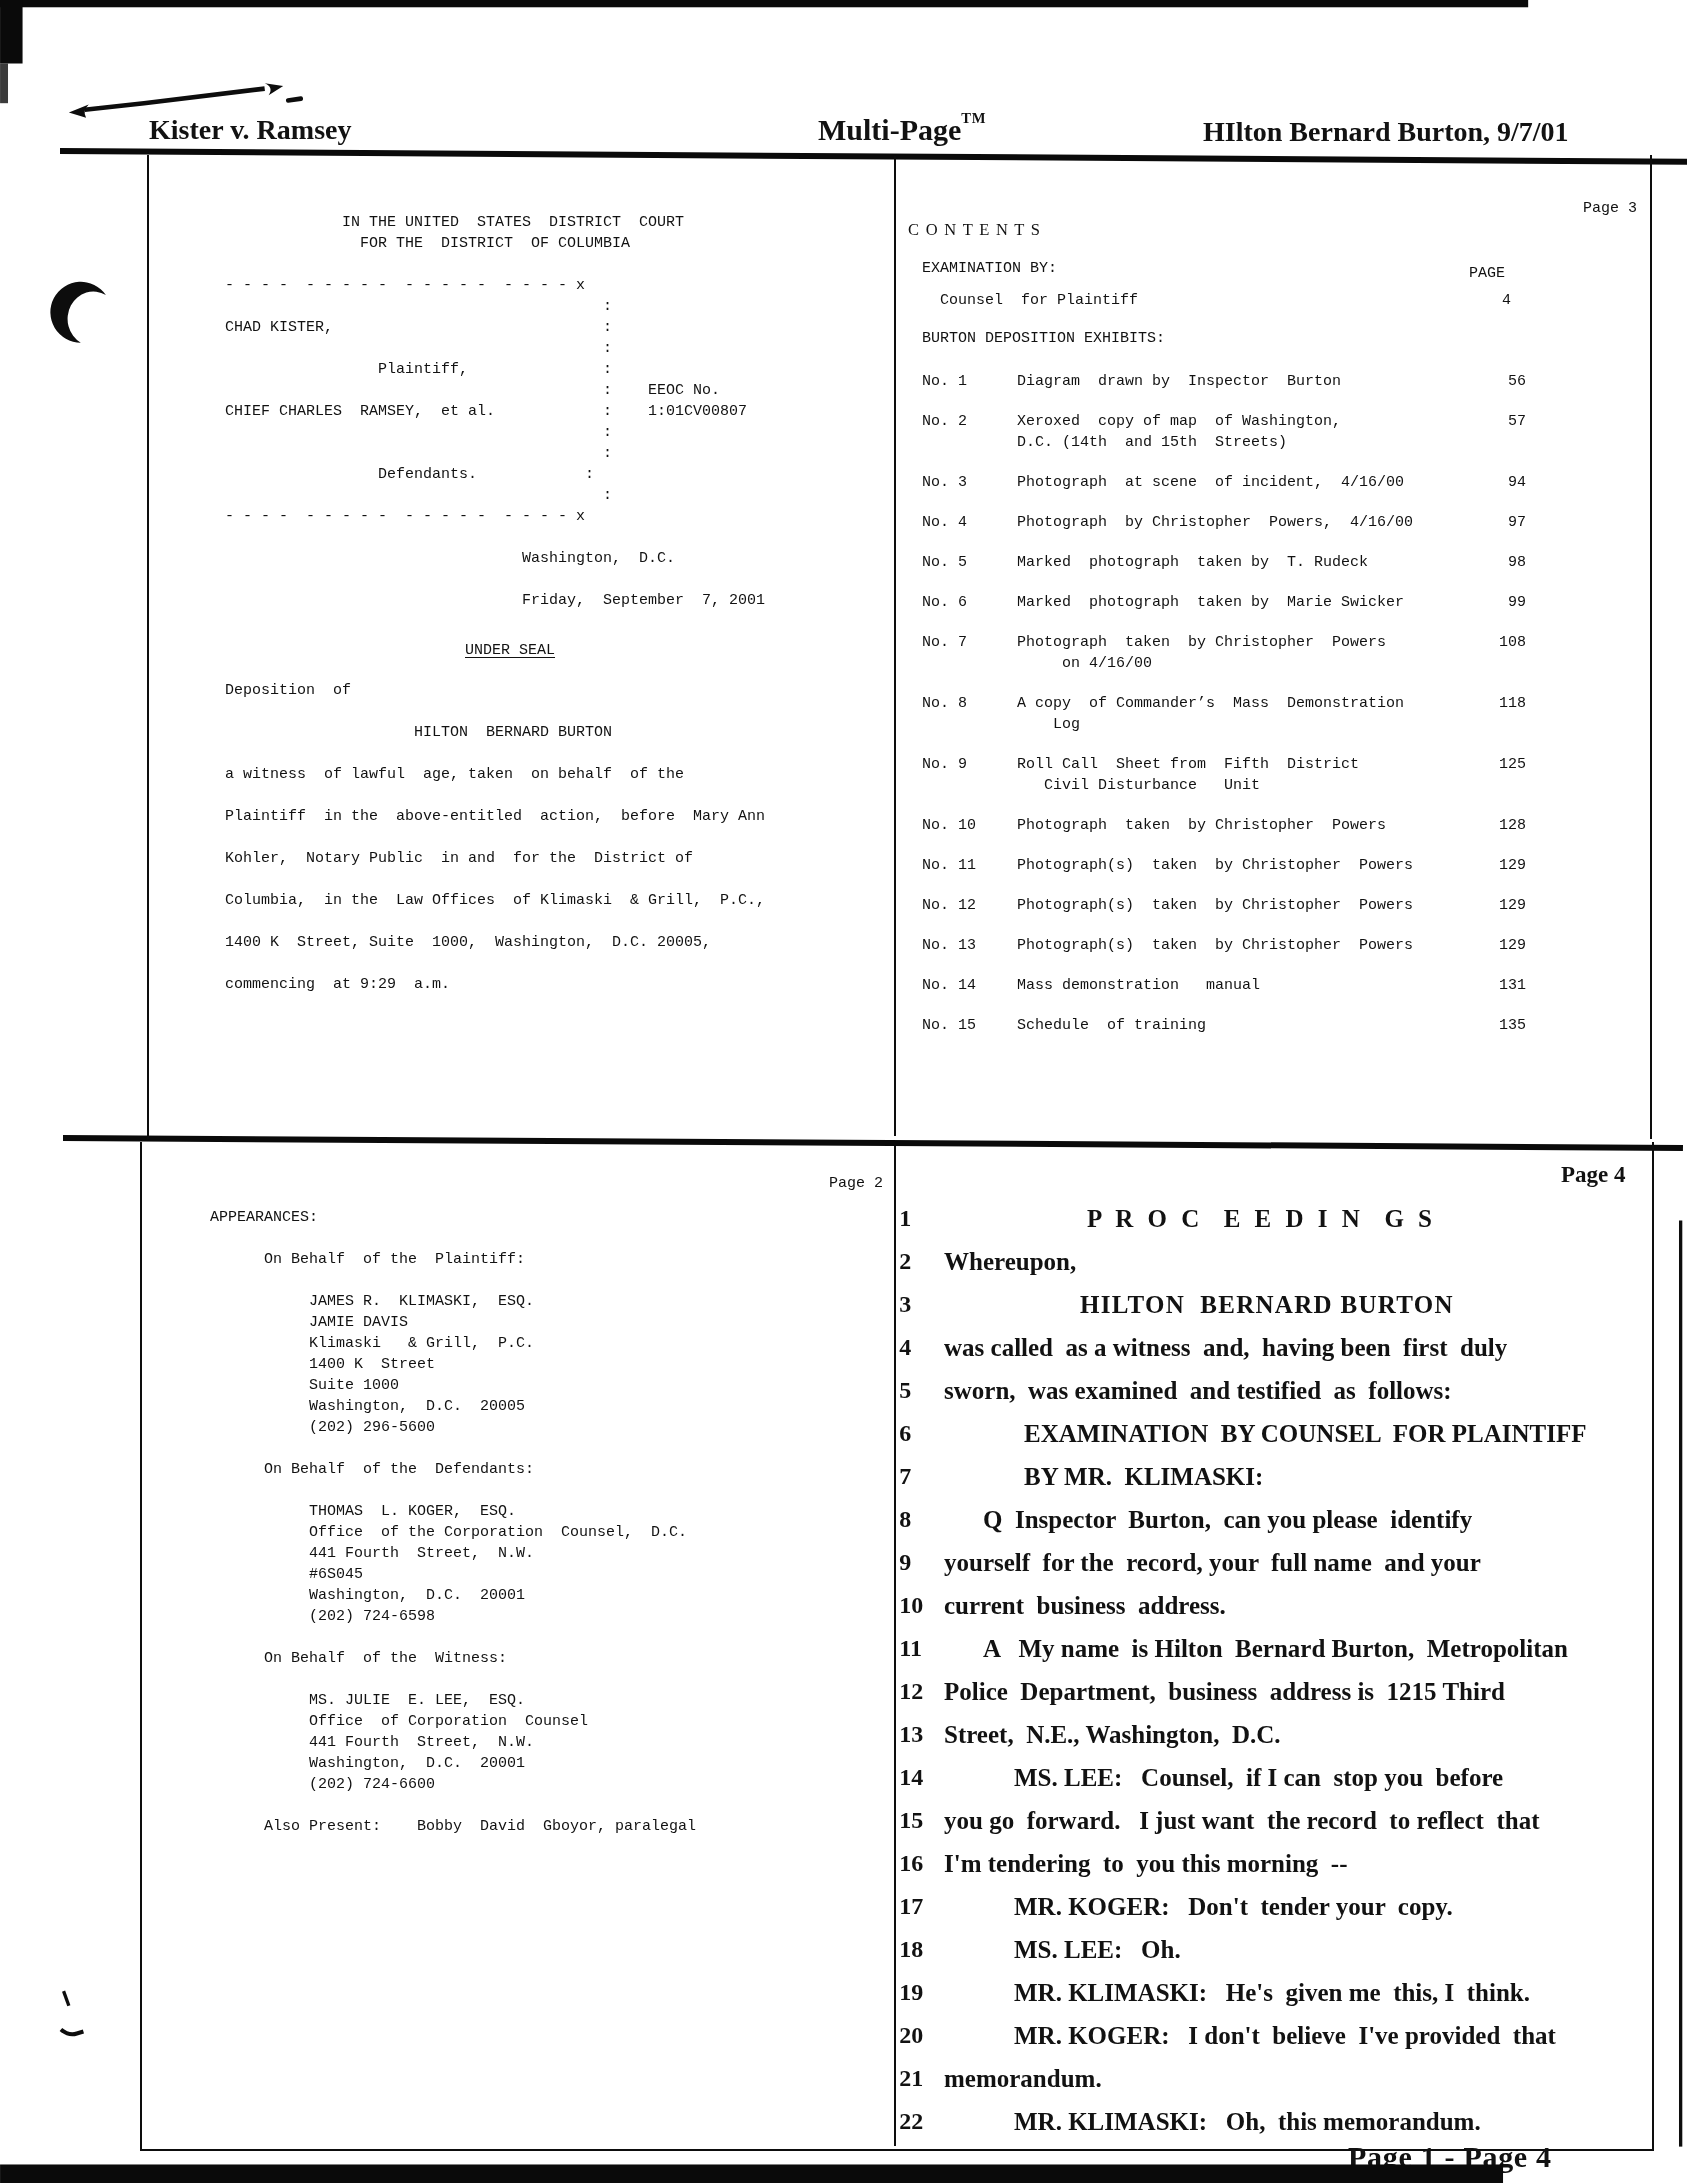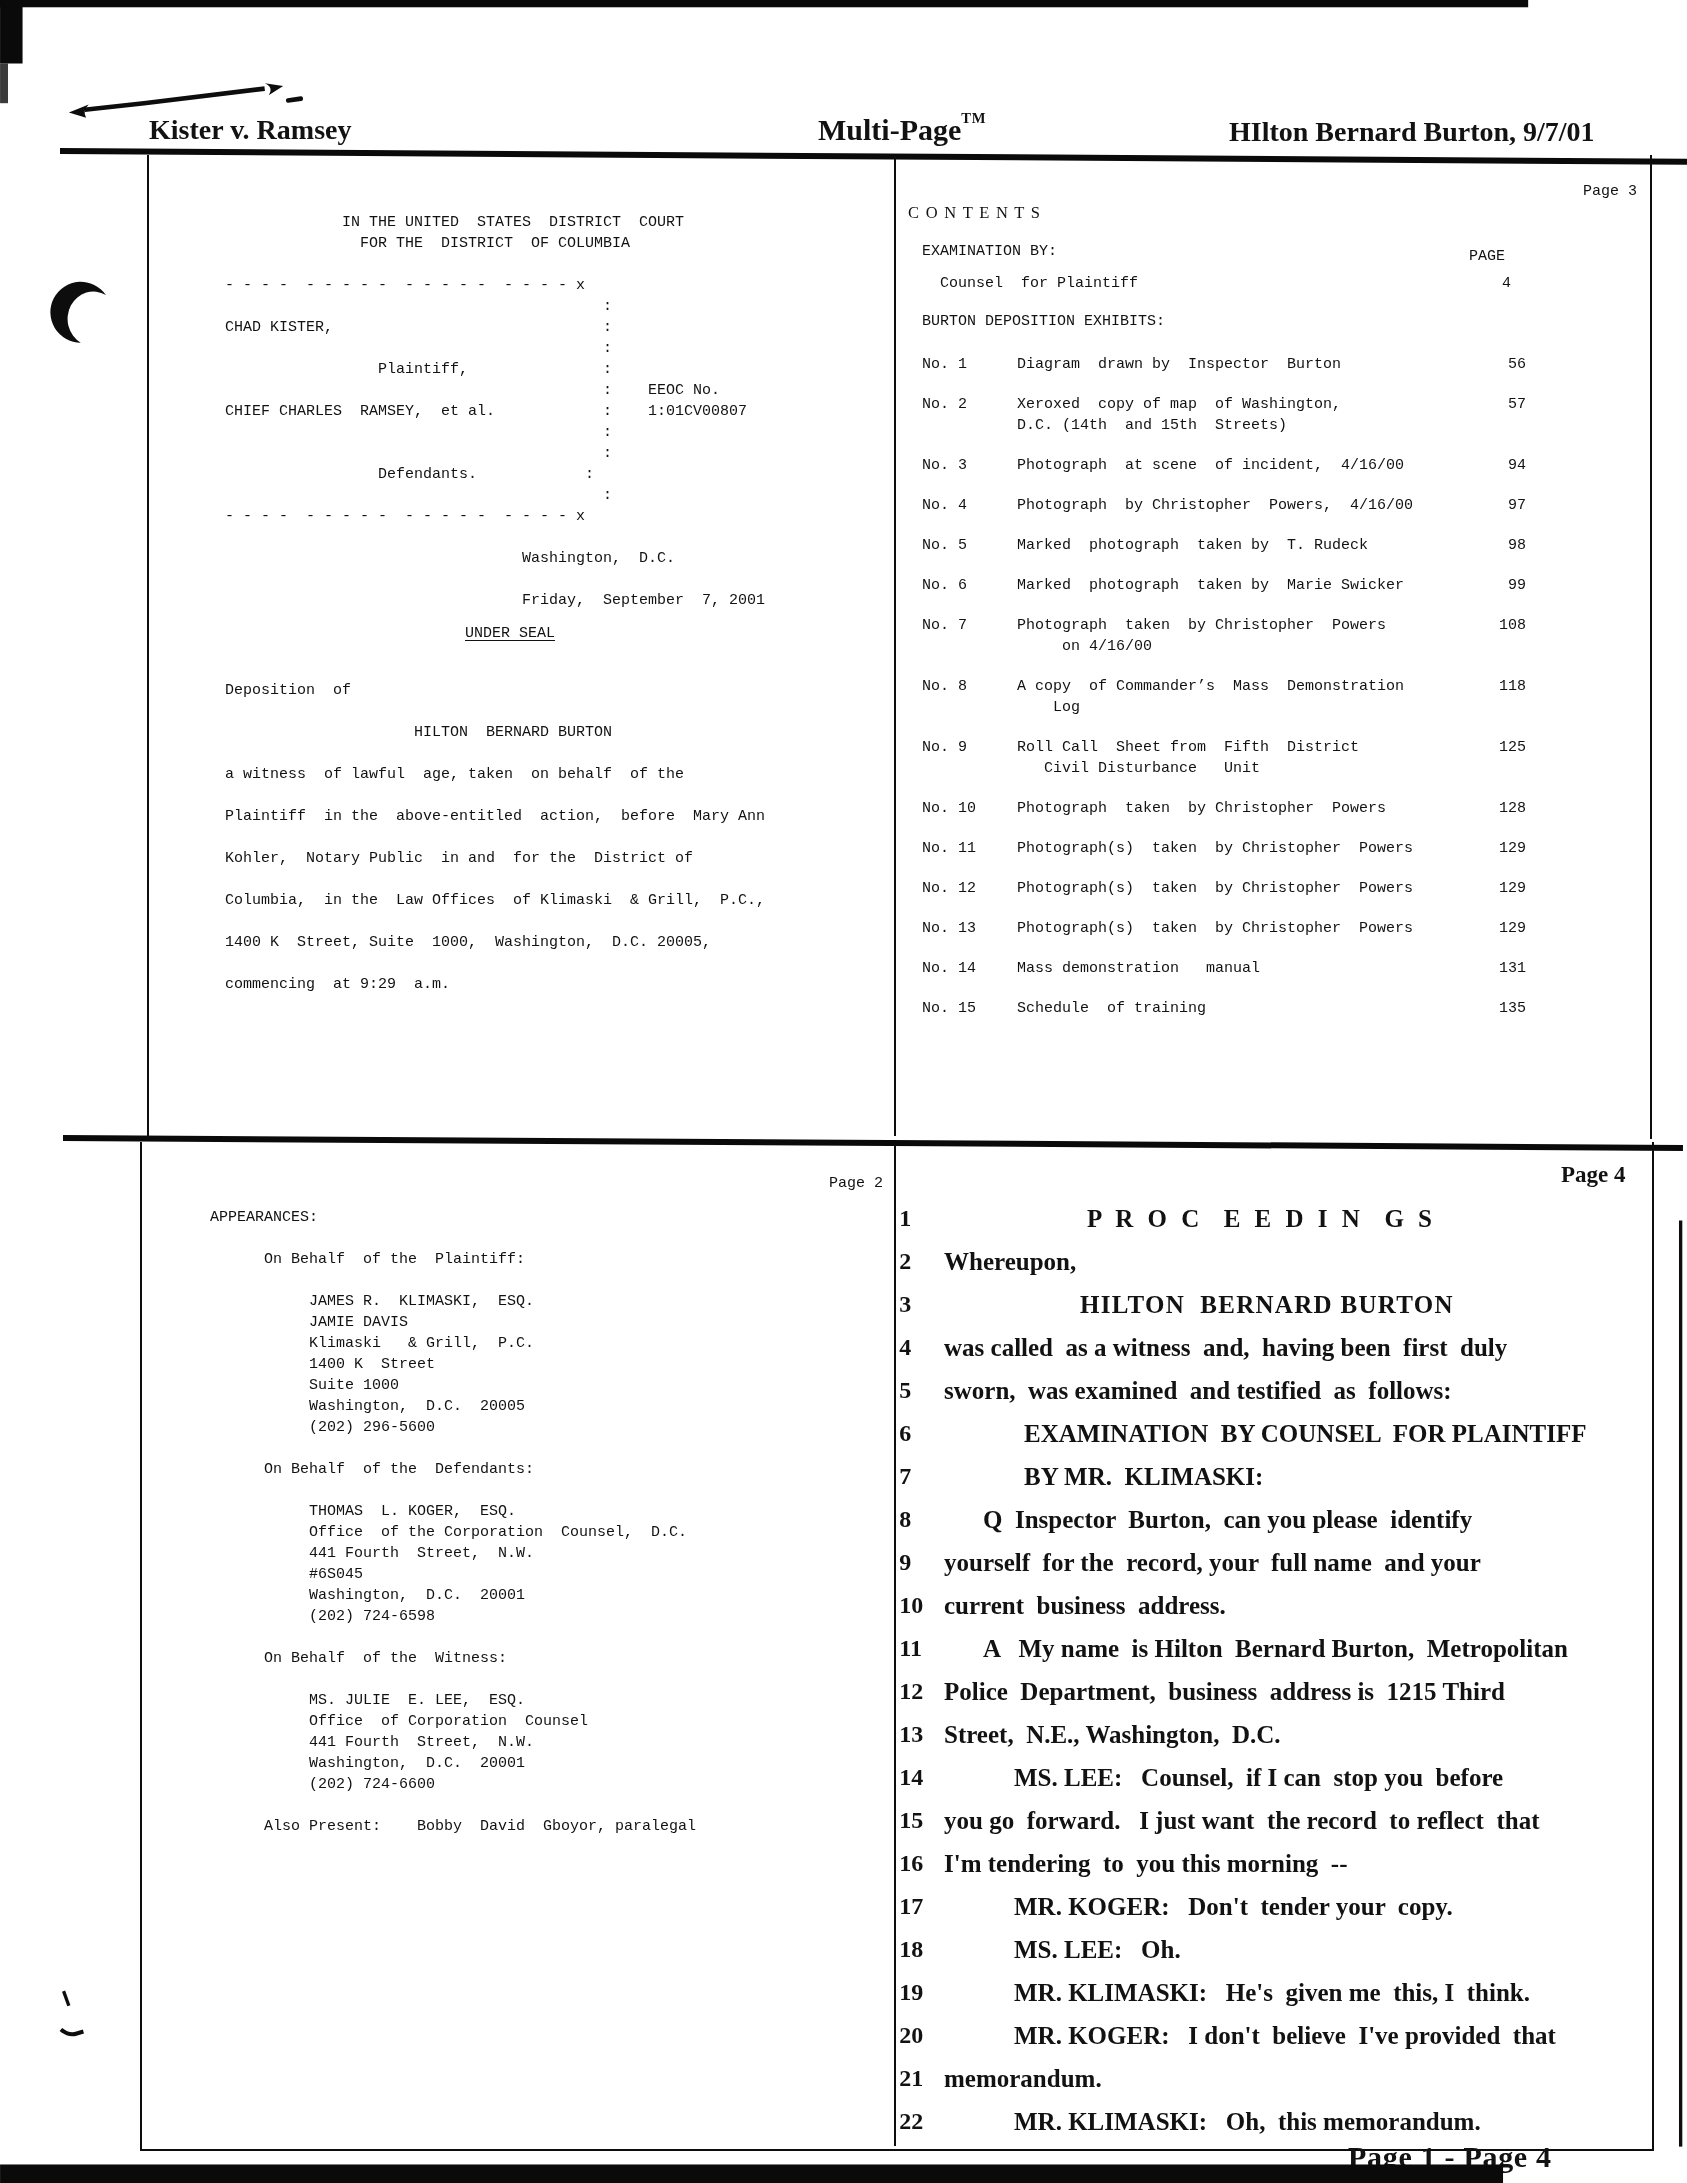--- a/index.html
+++ b/index.html
@@ -14,21 +14,21 @@
   .hdr-center{font-size:30px;}
   .hdr sup{font-size:14.6px;font-weight:700;vertical-align:17px;letter-spacing:0.7px;}
   .rule{background:#0a0a0a;transform-origin:left center;}
   
   .box-top{left:147px;top:155px;width:1501px;height:984px;
     border-left:2px solid #0d0d0d;border-right:2px solid #0d0d0d;}
   .box-bottom{left:140px;top:1142px;width:1510px;height:1007px;
     border-left:2.6px solid #0d0d0d;border-right:2px solid #0d0d0d;border-bottom:2.6px solid #0d0d0d;}
   .vdiv{width:2px;background:#0d0d0d;}
   
-  .mono{font-family:"Liberation Mono","DejaVu Sans Mono",monospace;font-size:15px;line-height:21px;}
+  .mono{font-family:"Liberation Mono","DejaVu Sans Mono",monospace;font-size:15px;line-height:21px;margin-top:17px;}
   .mono-pre{white-space:pre;margin:16px;}
   .underline{text-decoration:underline;text-underline-offset:3.3px;}
   
   .p3-title{font-size:16.5px;letter-spacing:1.3px;}
   .ex-row{display:flex;align-items:flex-start;margin-bottom:19px;}
   .ex-no{width:95px;flex:none;white-space:pre;}
   .ex-desc{width:463px;flex:none;white-space:pre-wrap;}
   .ex-pg{width:46px;flex:none;text-align:right;}
   .exam-row{display:flex;}
   .exam-name{width:549px;flex:none;white-space:pre;}
@@ -47,21 +47,21 @@
   .p4-pagelabel{font-size:23px;font-weight:700;}
   .p2-pagelabel{font-family:"Liberation Mono","DejaVu Sans Mono",monospace;font-size:15px;}
   .footer-label{font-size:30px;font-weight:700;letter-spacing:0.7px;}
   svg.artifacts{position:absolute;left:0;top:0;z-index:6;pointer-events:none;}
 </style>
 </head>
 <body>
 
 <div class="abs hdr" style="left:149px;top:114px;">Kister v. Ramsey</div>
 <div class="abs hdr hdr-center" style="left:818px;top:110px;"><span>Multi-Page</span><sup>TM</sup></div>
-<div class="abs hdr" style="left:1203px;top:116px;margin-left:26px;">HIlton Bernard Burton, 9/7/01</div>
+<div class="abs hdr" style="left:1203px;top:116px;">HIlton Bernard Burton, 9/7/01</div>
 
 <div class="abs rule" style="left:60px;top:148px;width:1628px;height:6px;transform:rotate(0.38deg);"></div>
 <div class="abs rule" style="left:63px;top:1135px;width:1620px;height:6px;transform:rotate(0.35deg);"></div>
 
 <div class="abs box-top"></div>
 <div class="abs vdiv" style="left:894px;top:156px;height:980px;"></div>
 <div class="abs box-bottom"></div>
 <div class="abs vdiv" style="left:894px;top:1146px;height:1000px;"></div>
 
 <pre class="abs mono mono-pre" style="left:209px;top:196px;">             IN THE UNITED  STATES  DISTRICT  COURT

